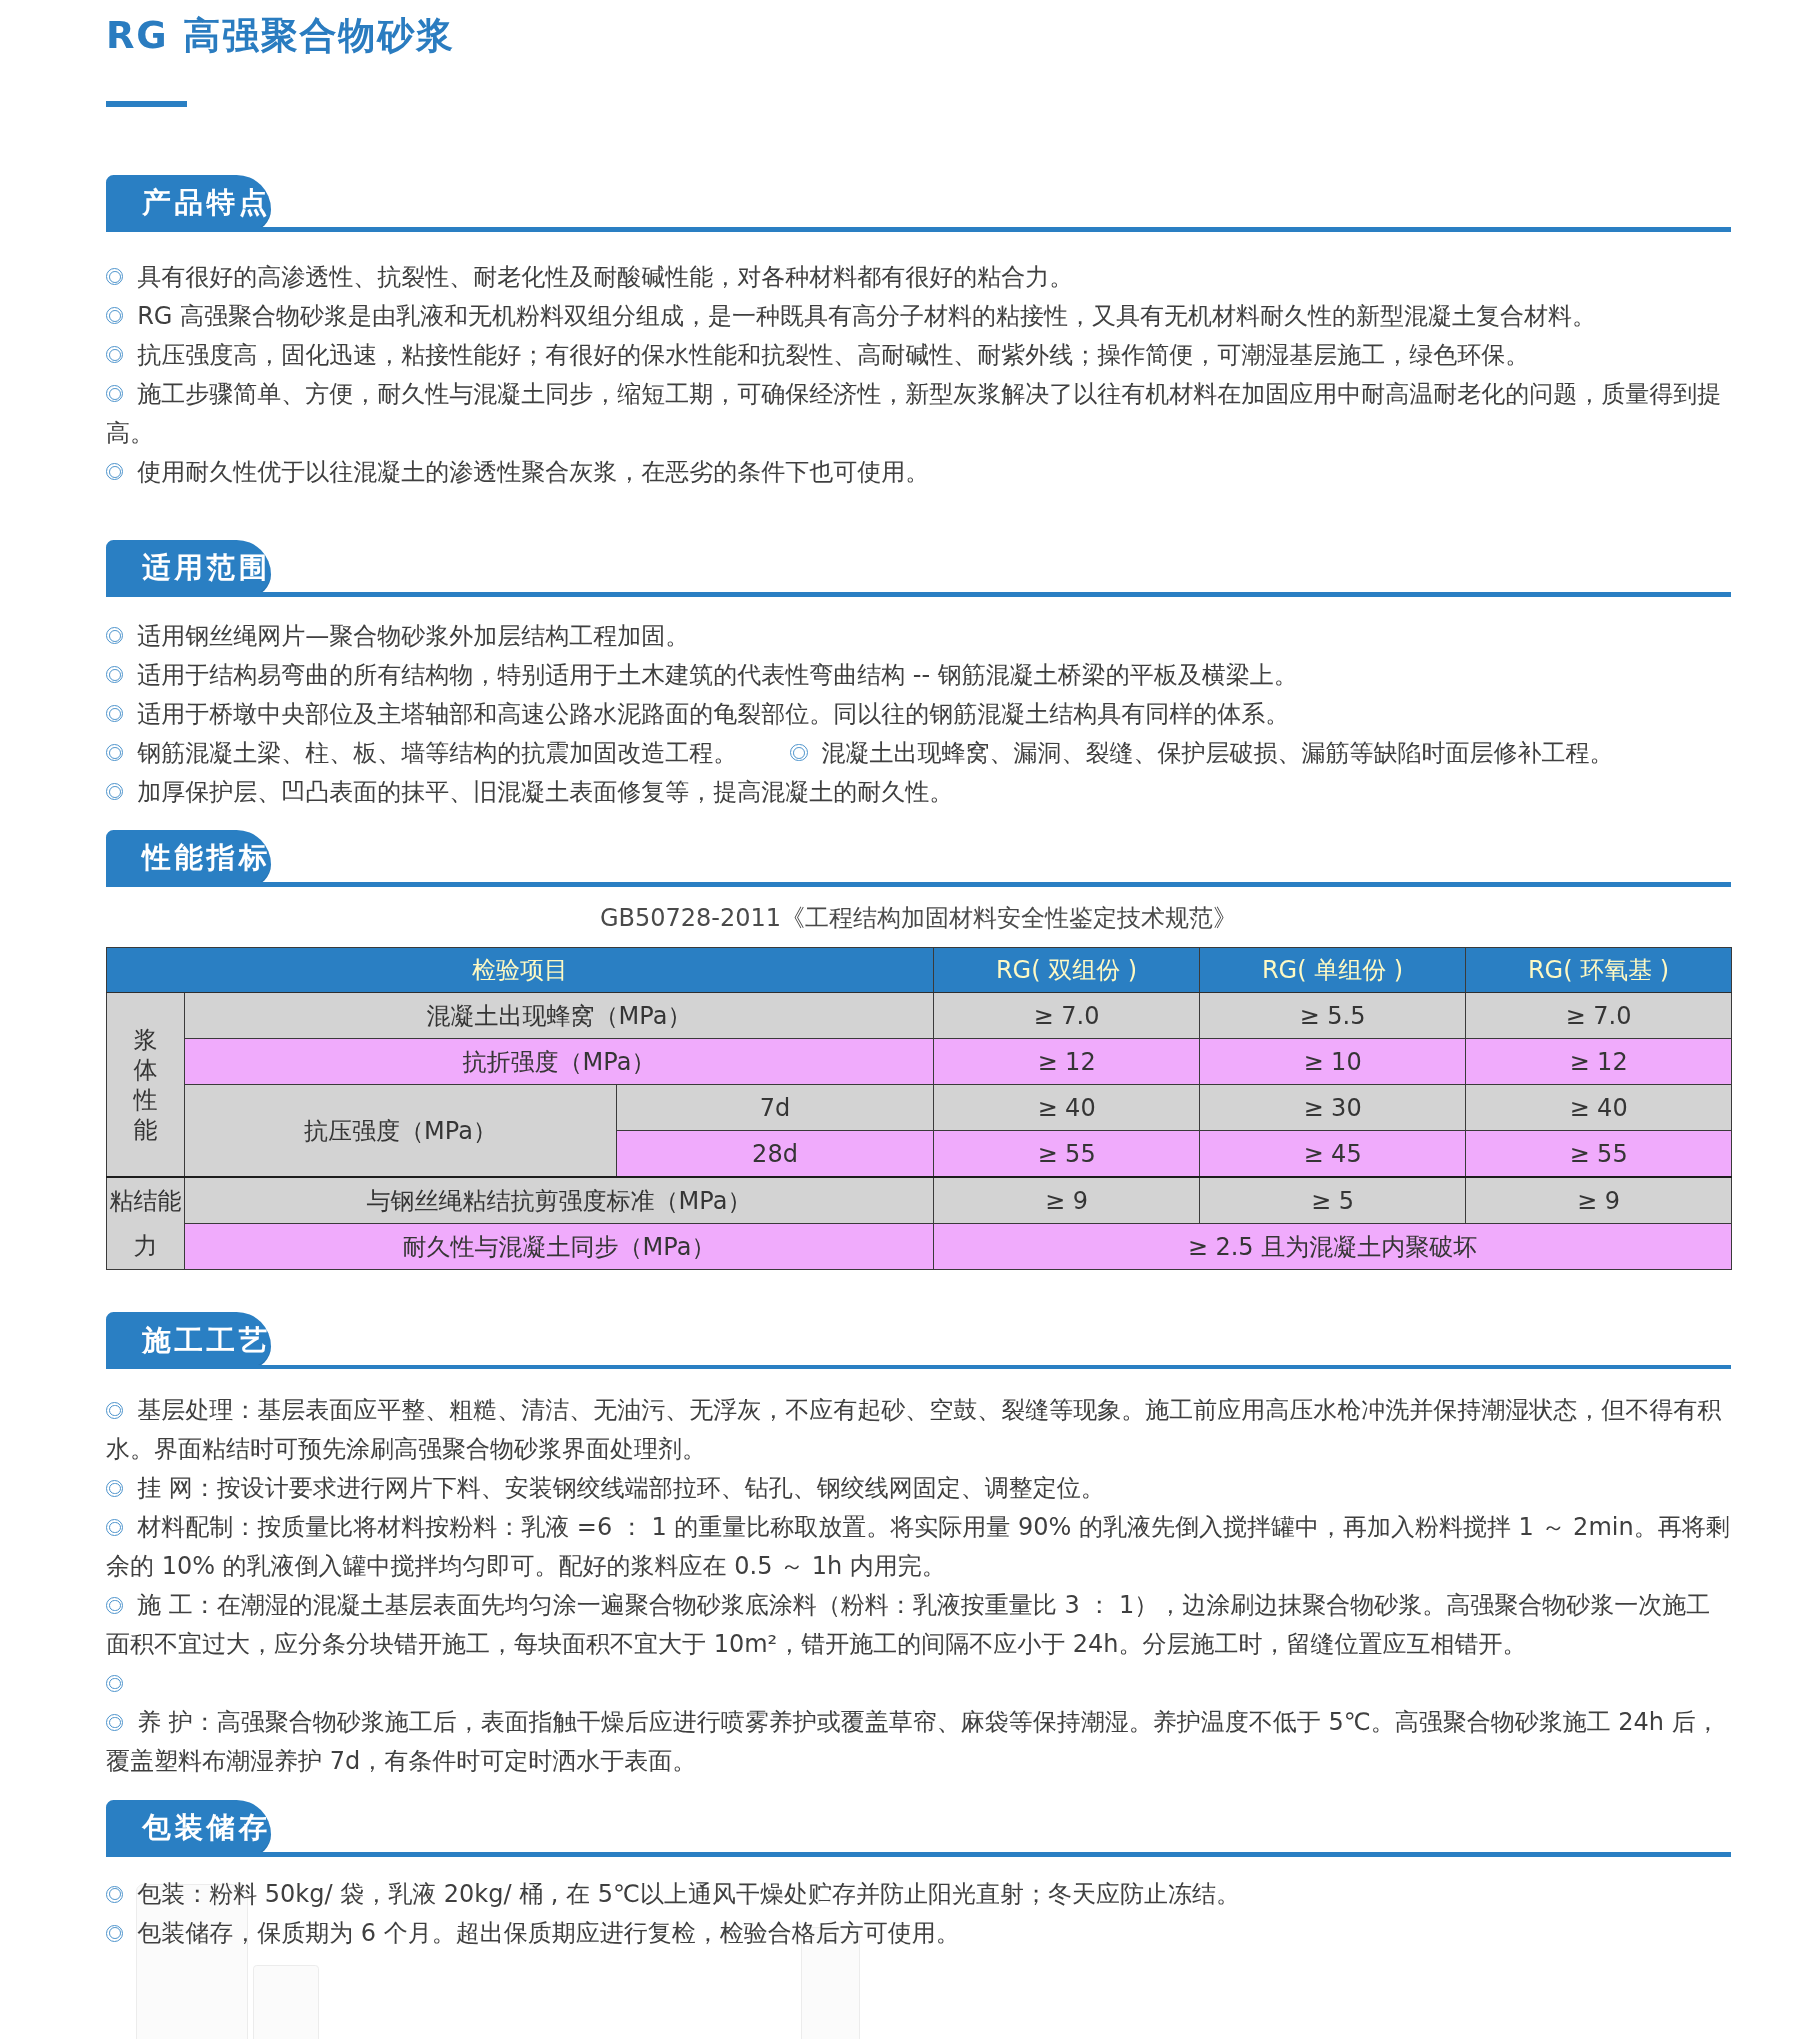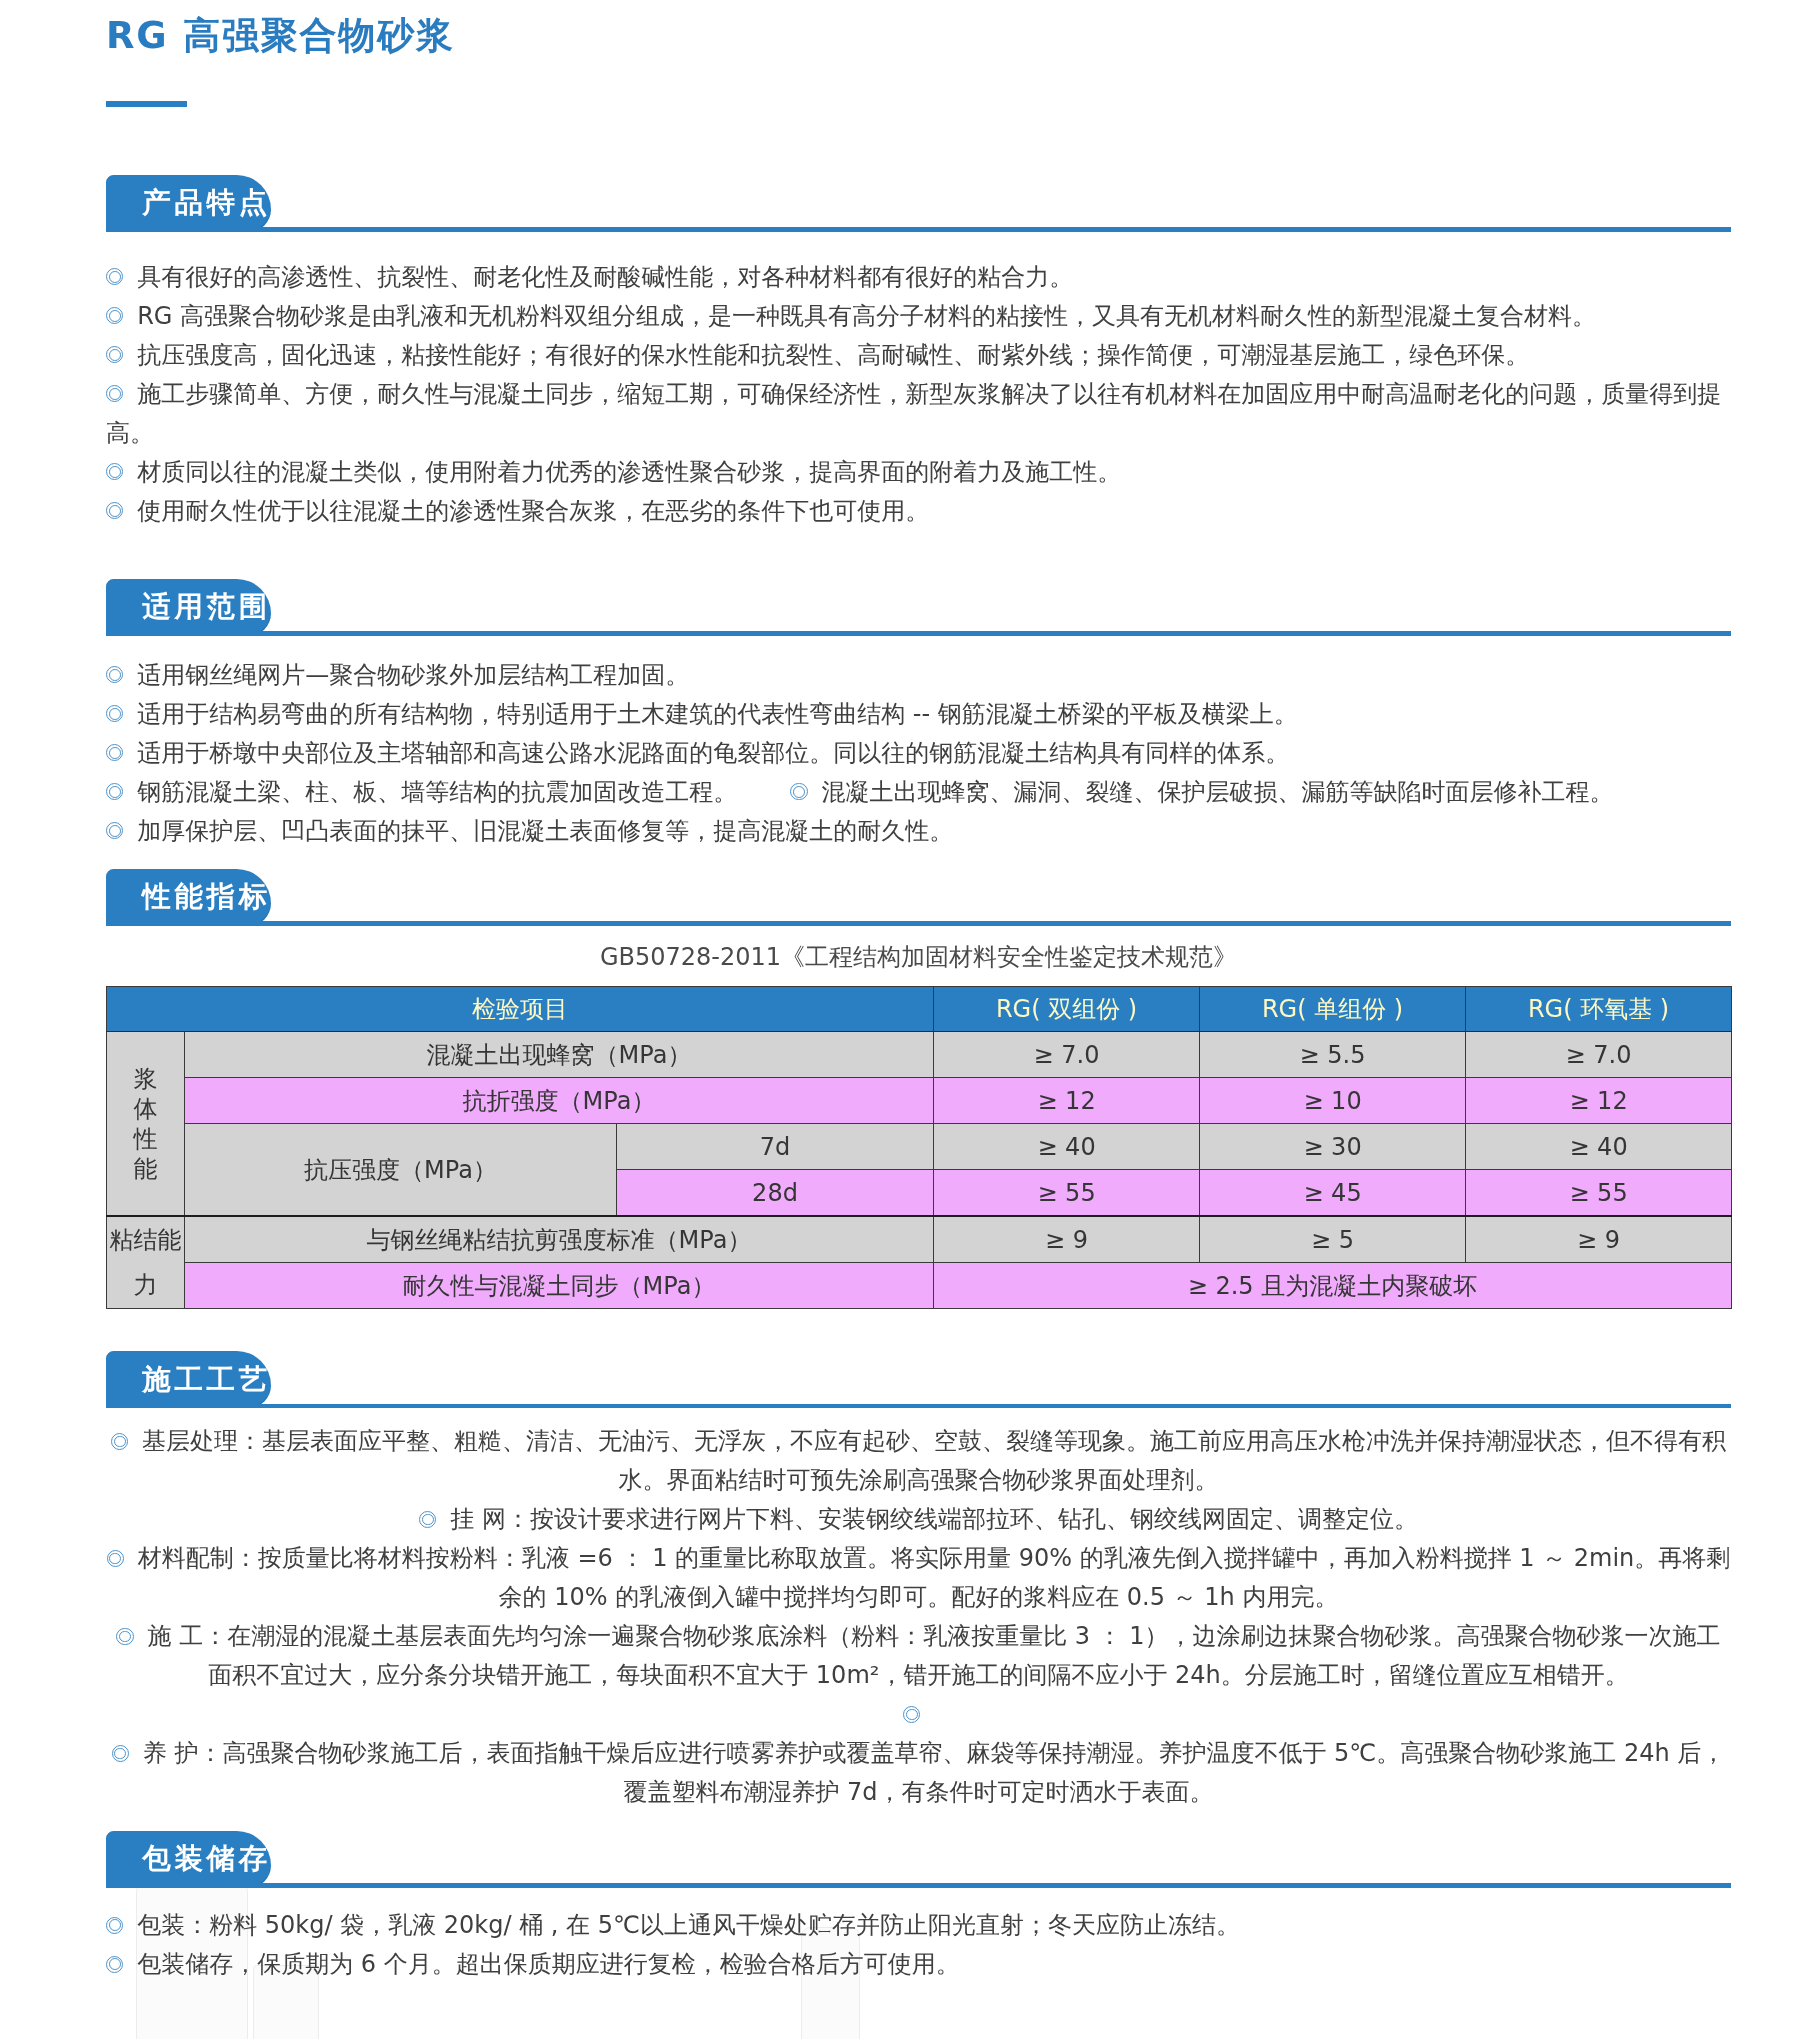--- a/index.html
+++ b/index.html
@@ -37,21 +37,21 @@
   .mt-features  { margin-top: 68px; }
   .mt-scope     { margin-top: 48px; }
   .mt-perf      { margin-top: 18.4px; }
   .mt-process   { margin-top: 42px; }
   .mt-packaging { margin-top: 18.4px; }
 
   
   .bullets { font-size: 24px; line-height: 39px; color: #3f3f3f; }
   .b-features  { margin-top: 26px; }
   .b-scope     { margin-top: 20px; }
-  .b-process   { margin-top: 14px; text-align: center; }
+  .b-process   { margin-top: 22px; }
   .b-packaging { margin-top: 18.4px; }
   .bullets p { margin: 0; }
   .mark {
     display: inline-block; width: 17.4px; height: 17.4px;
     box-sizing: border-box;
     border: 1.8px solid #4c93cc; border-radius: 50%;
     position: relative; margin-right: 13.8px; vertical-align: -0.9px;
   }
   .mark::after {
     content: ""; position: absolute; inset: 1.8px;
@@ -101,21 +101,20 @@
     <div class="tab">
         <span>产品特点</span>
       </div>
     <div class="rule"></div>
   </div>
   <div class="bullets b-features">
     <p><span class="mark"></span><span>具有很好的高渗透性、抗裂性、耐老化性及耐酸碱性能，对各种材料都有很好的粘合力。</span></p>
     <p><span class="mark"></span><span>RG 高强聚合物砂浆是由乳液和无机粉料双组分组成，是一种既具有高分子材料的粘接性，又具有无机材料耐久性的新型混凝土复合材料。</span></p>
     <p><span class="mark"></span><span>抗压强度高，固化迅速，粘接性能好；有很好的保水性能和抗裂性、高耐碱性、耐紫外线；操作简便，可潮湿基层施工，绿色环保。</span></p>
     <p><span class="mark"></span><span>施工步骤简单、方便，耐久性与混凝土同步，缩短工期，可确保经济性，新型灰浆解决了以往有机材料在加固应用中耐高温耐老化的问题，质量得到提高。</span></p>
-    <p><span class="mark"></span><span>材质同以往的混凝土类似，使用附着力优秀的渗透性聚合砂浆，提高界面的附着力及施工性。</span></p>
     <p><span class="mark"></span><span>使用耐久性优于以往混凝土的渗透性聚合灰浆，在恶劣的条件下也可使用。</span></p>
   </div>
 
   <div class="banner mt-scope">
     <div class="tab">
         <span>适用范围</span>
       </div>
     <div class="rule"></div>
   </div>
   <div class="bullets b-scope">

